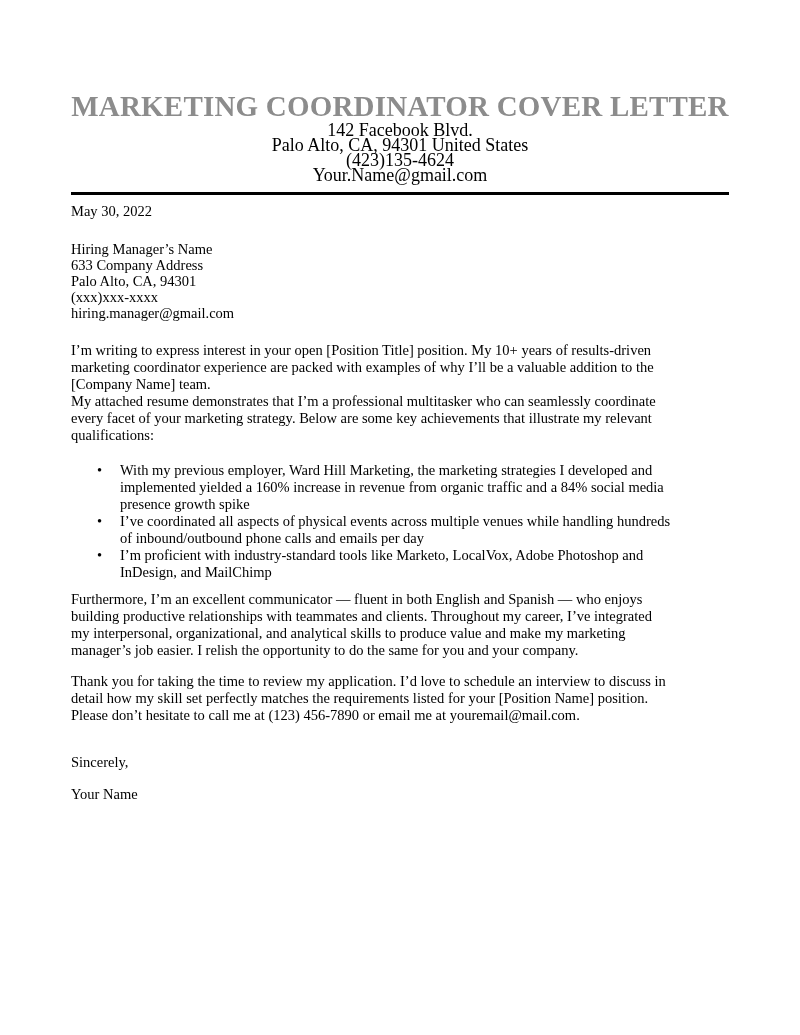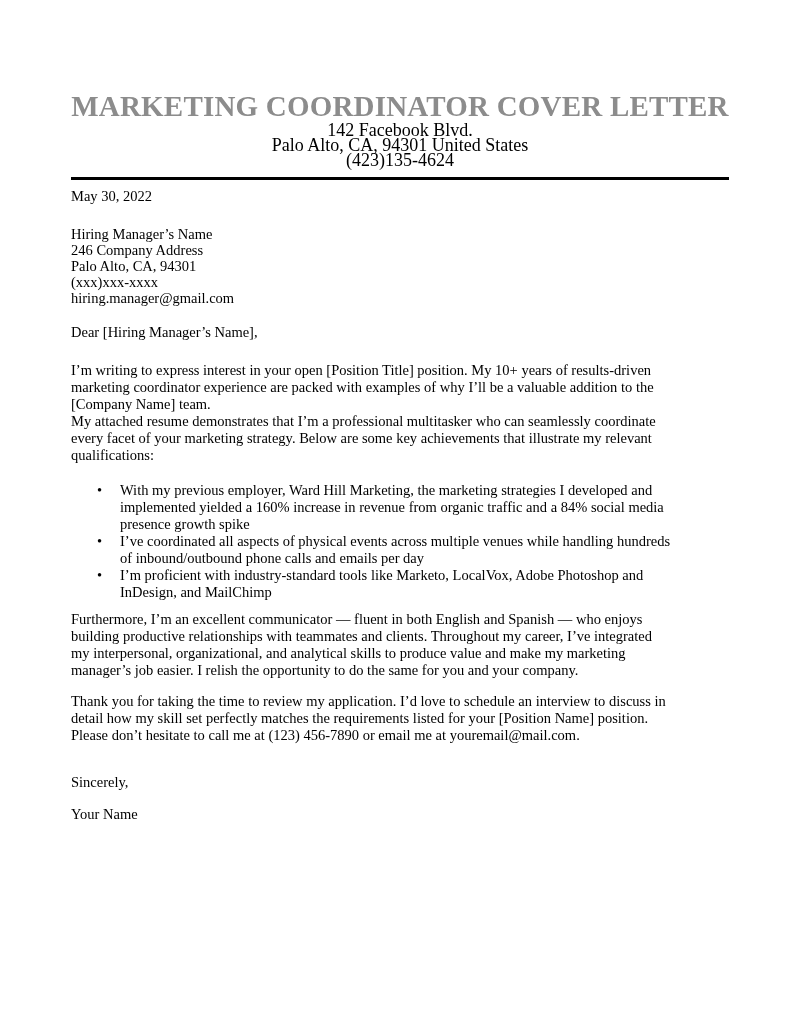--- a/index.html
+++ b/index.html
@@ -71,35 +71,35 @@
 <body>
 
 <div class="page">
 
   <div class="doc-title">MARKETING COORDINATOR COVER LETTER</div>
 
   <div class="header-address">
     <div>142 Facebook Blvd.</div>
     <div>Palo Alto, CA, 94301 United States</div>
     <div>(423)135-4624</div>
+    <div>Your.Name@gmail.com</div>
   </div>
 
   <div class="rule"></div>
 
   <div class="date">May 30, 2022</div>
 
   <div class="recipient">
     <div>Hiring Manager’s Name</div>
-    <div>246 Company Address</div>
+    <div>633 Company Address</div>
     <div>Palo Alto, CA, 94301</div>
     <div>(xxx)xxx-xxxx</div>
     <div>hiring.manager@gmail.com</div>
   </div>
 
-  <div class="salutation">Dear [Hiring Manager’s Name],</div>
 
   <p class="par" id="p1">I’m writing to express interest in your open [Position Title] position. My 10+ years of results-driven
 marketing coordinator experience are packed with examples of why I’ll be a valuable addition to the
 [Company Name] team.</p>
 
   <p class="par" id="p2">My attached resume demonstrates that I’m a professional multitasker who can seamlessly coordinate
 every facet of your marketing strategy. Below are some key achievements that illustrate my relevant
 qualifications:</p>
 
   <ul class="achievements">

